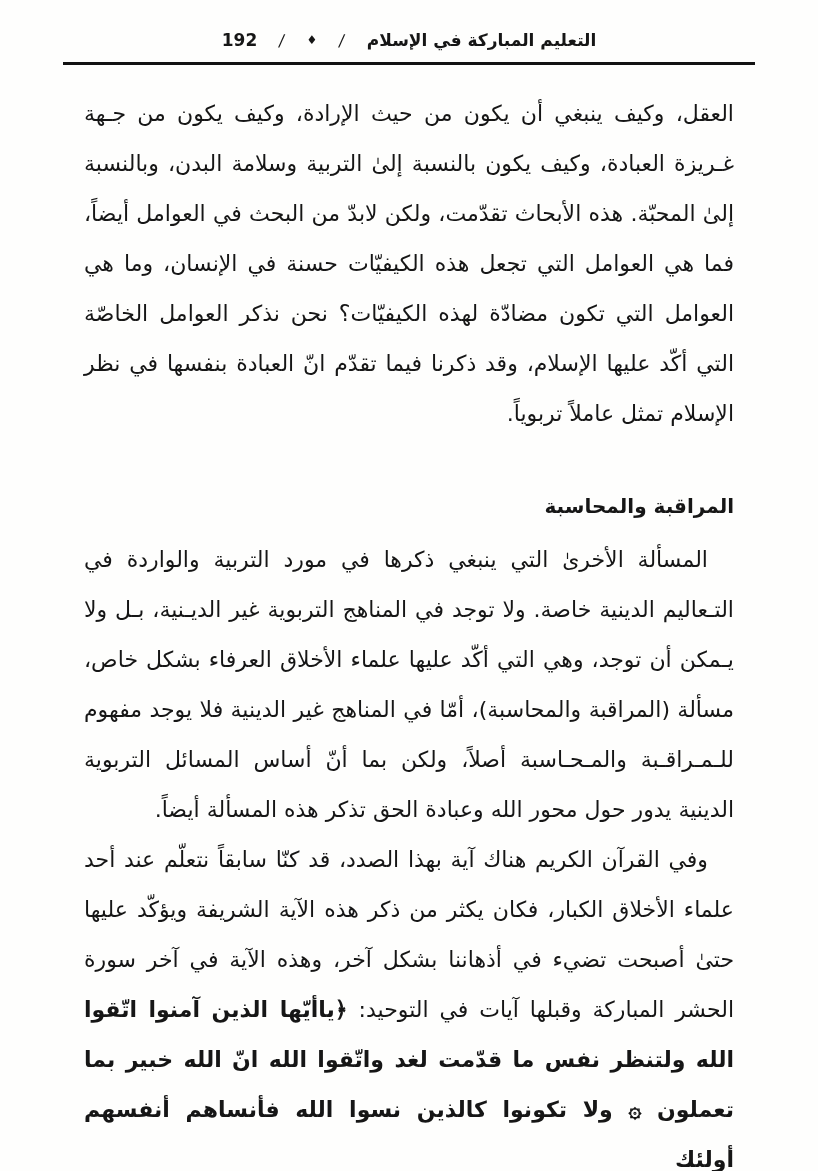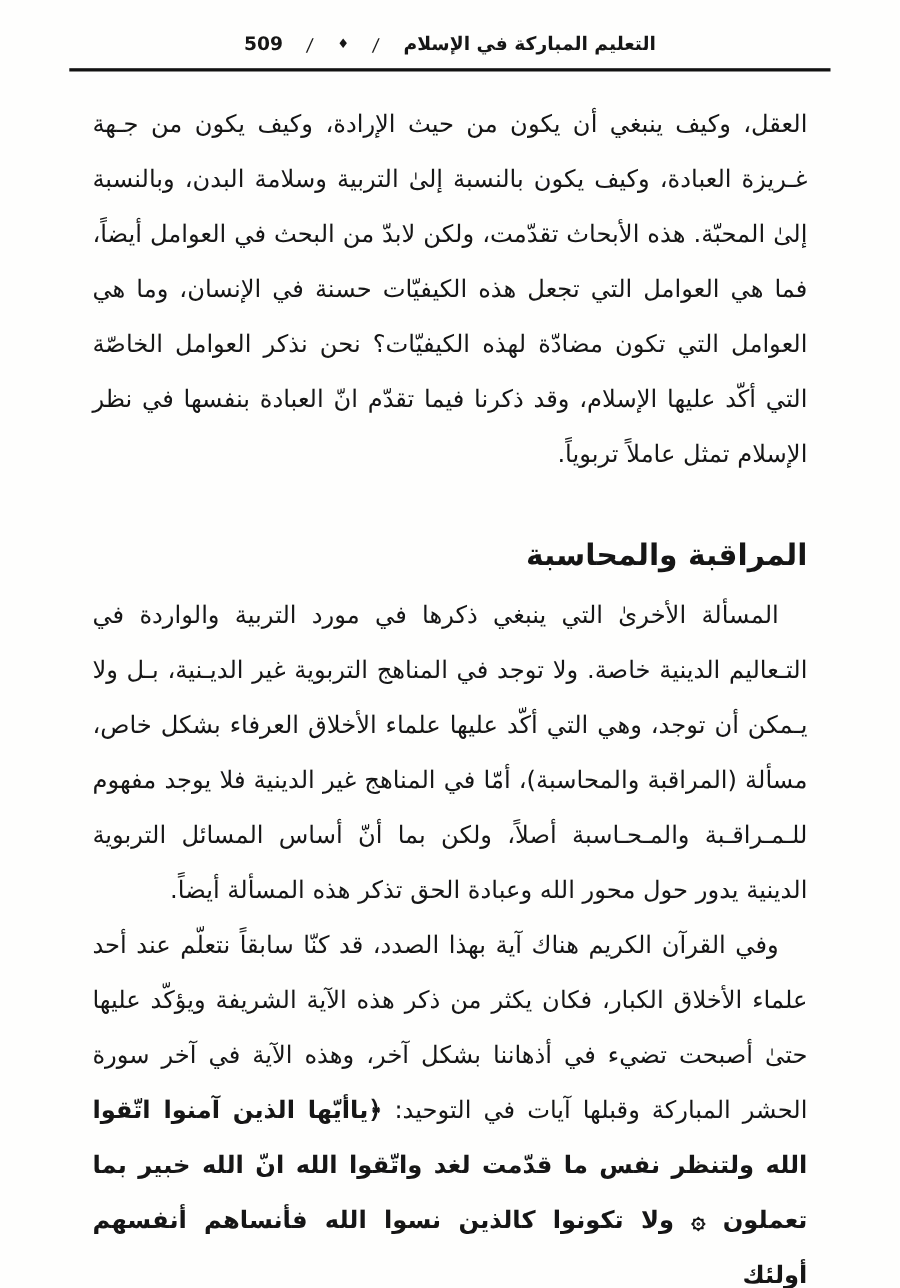--- a/index.html
+++ b/index.html
@@ -55,41 +55,41 @@
     text-align: justify;
     text-justify: inter-word;
   }
   .para {
     margin: 0;
   }
   .para.indent {
     text-indent: 26px;
   }
   .section-heading {
-    font-size: 27px;
+    font-size: 20px;
     font-weight: bold;
     text-align: right;
     margin: 42px 0 4px 0;
     line-height: 50px;
   }
   .quran {
     font-weight: bold;
   }
 </style>
 </head>
 <body>
 
 <div class="page">
 
   <header class="page-header">
     <span class="title">التعليم المباركة في الإسلام</span>
     <span class="sep">/</span>
     <span class="ornament">♦</span>
     <span class="sep">/</span>
-    <span class="page-number">509</span>
+    <span class="page-number">192</span>
   </header>
 
   <hr class="header-rule">
 
   <main class="content">
 
     <p class="para">العقل، وكيف ينبغي أن يكون من حيث الإرادة، وكيف يكون من جـهة غـريزة العبادة، وكيف يكون بالنسبة إلىٰ التربية وسلامة البدن، وبالنسبة إلىٰ المحبّة. هذه الأبحاث تقدّمت، ولكن لابدّ من البحث في العوامل أيضاً، فما هي العوامل التي تجعل هذه الكيفيّات حسنة في الإنسان، وما هي العوامل التي تكون مضادّة لهذه الكيفيّات؟ نحن نذكر العوامل الخاصّة التي أكّد عليها الإسلام، وقد ذكرنا فيما تقدّم انّ العبادة بنفسها في نظر الإسلام تمثل عاملاً تربوياً.</p>
 
     <h2 class="section-heading">المراقبة والمحاسبة</h2>
 

